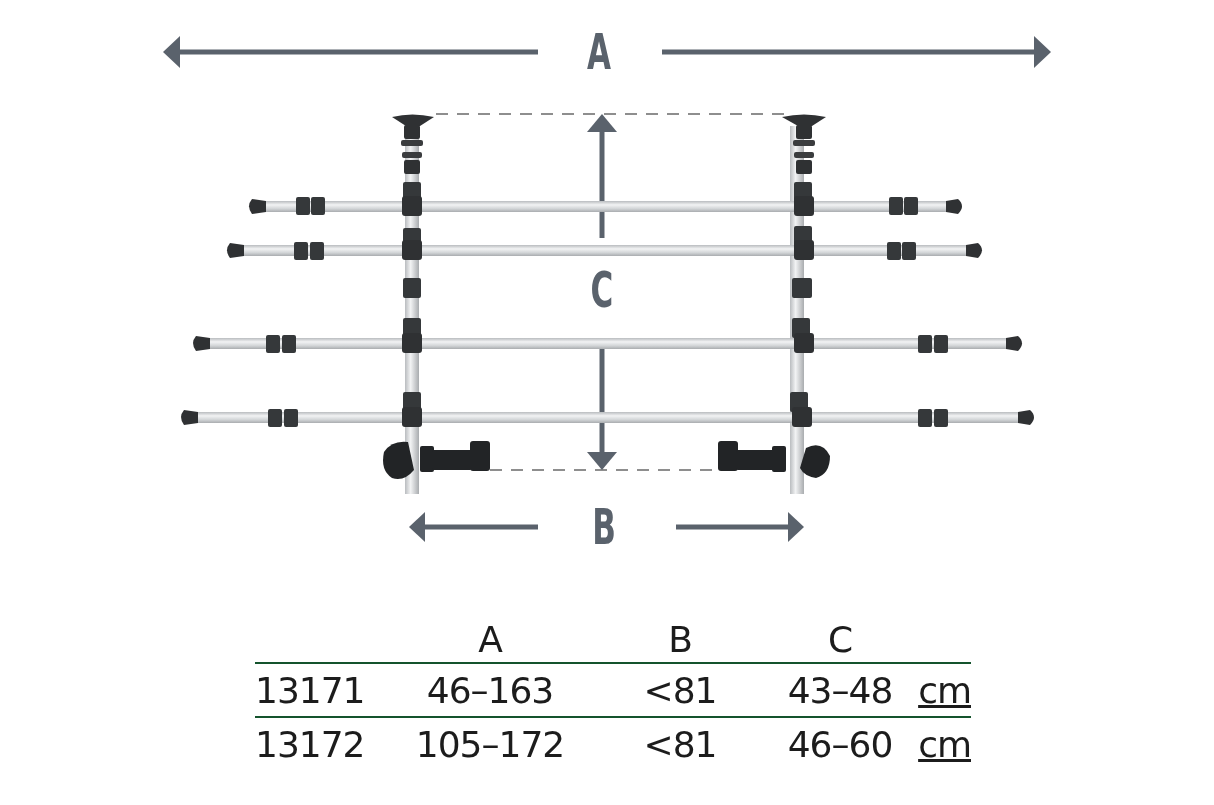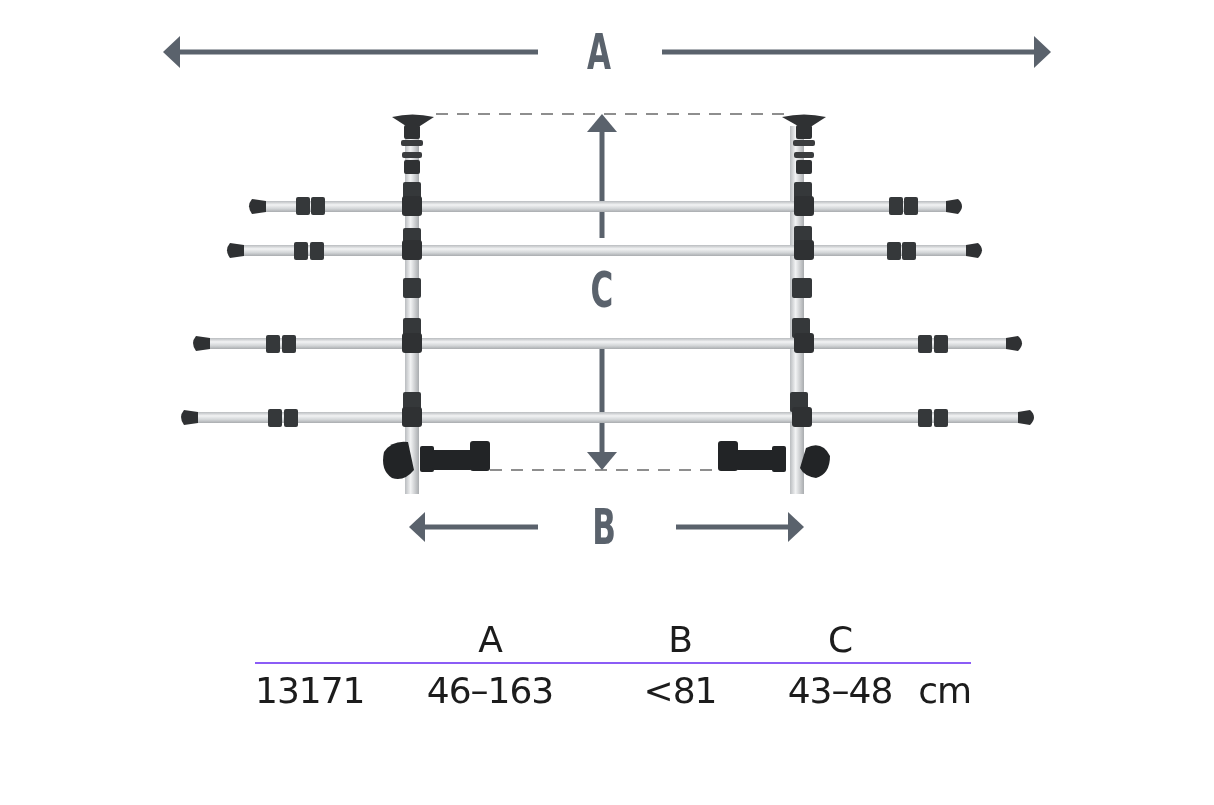--- a/index.html
+++ b/index.html
@@ -6,26 +6,26 @@
   body { width: 1214px; height: 805px; position: relative; overflow: hidden; font-family: "Liberation Sans", sans-serif; }
   #diagram { position: absolute; left: 0; top: 0; width: 1214px; height: 600px; }
   .dim-label {
     position: absolute; font-family: "DejaVu Sans", sans-serif; font-weight: bold;
     color: #5a626c; font-size: 50px; line-height: 1; transform: scaleX(0.62); transform-origin: center;
     text-align: center; width: 60px;
   }
   #spec-table { position: absolute; left: 255px; top: 612px; width: 716px; border-collapse: collapse; }
   #spec-table td, #spec-table th { font-family: "DejaVu Sans", sans-serif; font-weight: normal; color: #1c1c1c; font-size: 36px; padding: 0; height: 52px; letter-spacing: -1px; }
   #spec-table thead th { height: 48px; vertical-align: bottom; padding-bottom: 2px; }
-  #spec-table tbody tr { border-top: 2px solid #8b5cf6; }
+  #spec-table tbody tr { border-top: 2px solid #14532d; }
   .c-model { width: 130px; text-align: left; }
   .c-a { width: 210px; text-align: center; }
   .c-b { width: 170px; text-align: center; }
   .c-c { width: 150px; text-align: center; }
-  .c-unit { width: 56px; text-align: right; }
+  .c-unit { width: 56px; text-align: right; text-decoration: underline; }
 </style>
 </head>
 <body>
 
 <div id="diagram">
   <svg width="1214" height="600" viewBox="0 0 1214 600">
     <defs>
       <linearGradient id="rodGrad" x1="0" y1="0" x2="0" y2="1">
         <stop offset="0" stop-color="#b9bcbf"></stop>
         <stop offset="0.35" stop-color="#f2f3f4"></stop>
@@ -167,14 +167,21 @@
     </tr>
   </thead>
   <tbody>
     <tr>
       <td class="c-model">13171</td>
       <td class="c-a">46–163</td>
       <td class="c-b">&lt;81</td>
       <td class="c-c">43–48</td>
       <td class="c-unit">cm</td>
     </tr>
+    <tr>
+      <td class="c-model">13172</td>
+      <td class="c-a">105–172</td>
+      <td class="c-b">&lt;81</td>
+      <td class="c-c">46–60</td>
+      <td class="c-unit">cm</td>
+    </tr>
   </tbody>
 </table>
 
 </body></html>

